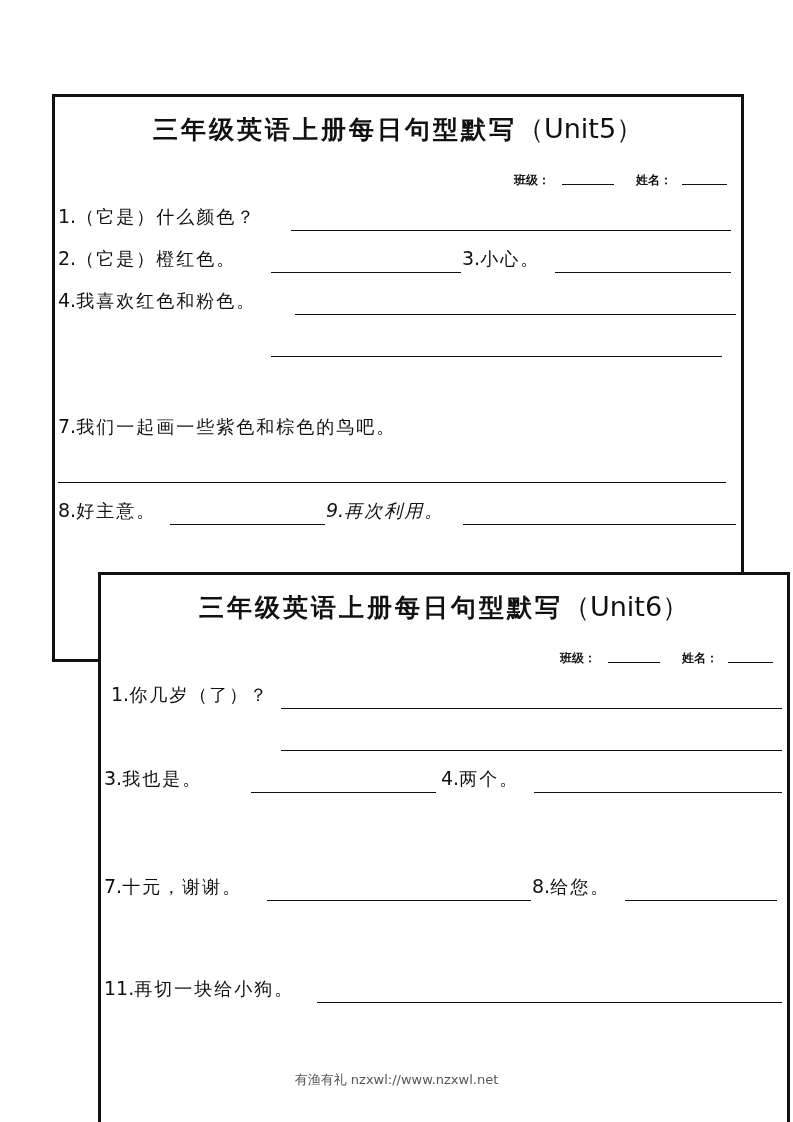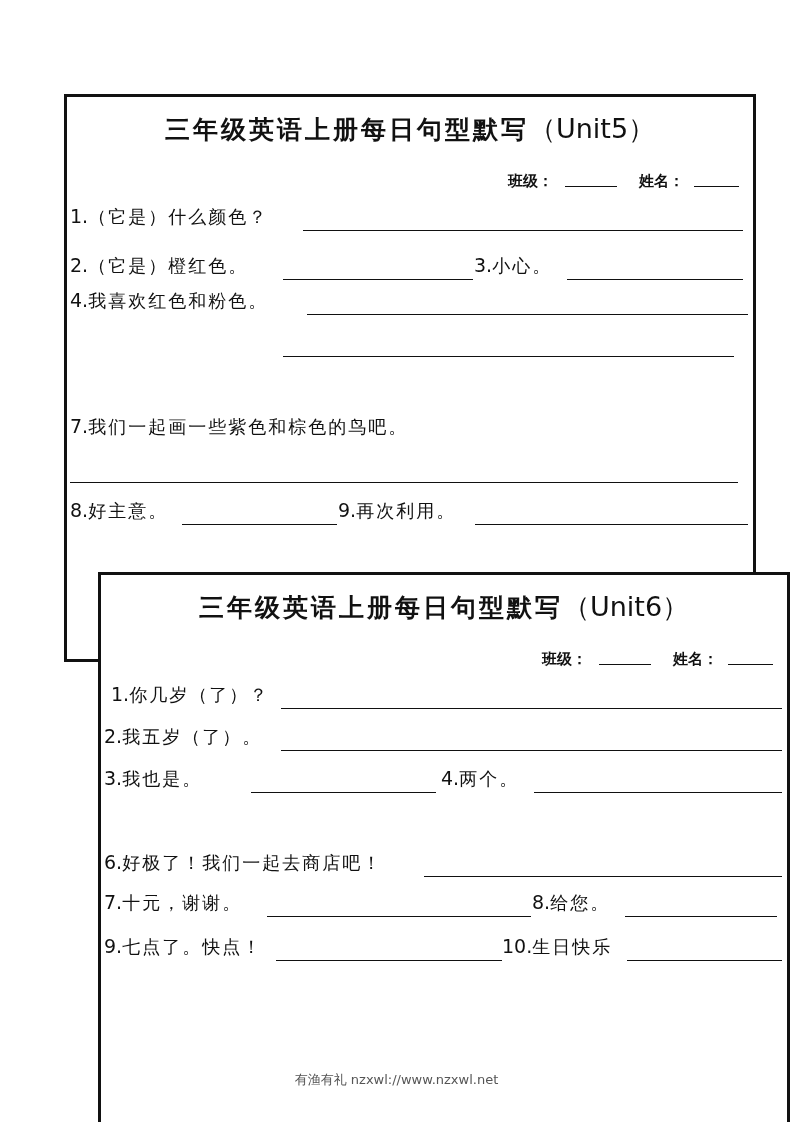--- a/index.html
+++ b/index.html
@@ -1,23 +1,23 @@
 <!DOCTYPE html>
 <html><head>
   <meta charset="utf-8">
   <style>
     * { box-sizing: border-box; margin: 0; padding: 0; }
     html, body { width: 793px; height: 1122px; background: #ffffff; }
     body { position: relative; font-family: "DejaVu Serif", "Liberation Serif", serif; color: #111; overflow: hidden; }
     .sheet { position: absolute; left: 52px; width: 692px; border: 3px solid #111; background: #fff; }
-    .sheet-1 { top: 94px; height: 568px; margin-left: 12px; }
+    .sheet-1 { top: 94px; height: 568px; }
     .sheet-2 { top: 572px; height: 578px; margin-left: 46px; }
     .title { position: absolute; left: 0; right: 0; text-align: center; font-size: 25px; font-weight: bold; letter-spacing: 3px; color: #111; }
     .title .unit { font-family: "DejaVu Sans", "Liberation Sans", sans-serif; font-weight: normal; letter-spacing: 0; font-size: 27px; }
-    .meta { position: absolute; right: 14px; font-size: 15px; display: flex; align-items: flex-end; }
+    .meta { position: absolute; right: 14px; font-size: 12px; display: flex; align-items: flex-end; }
     .meta .lbl { font-weight: bold; }
     .meta .blank { display: inline-block; border-bottom: 1.5px solid #111; height: 1px; margin-bottom: 4px; }
     .meta .b1 { width: 52px; margin-left: 12px; margin-right: 22px; }
     .meta .b2 { width: 45px; margin-left: 10px; }
     .row { position: absolute; left: 3px; right: 0; height: 34px; }
     .q { position: absolute; bottom: 6px; white-space: nowrap; font-size: 18px; letter-spacing: 2px; }
     .q .num { font-family: "DejaVu Sans", "Liberation Sans", sans-serif; letter-spacing: 0; font-size: 19px; }
     .line { position: absolute; bottom: 4px; border-bottom: 1.6px solid #111; height: 1px; }
     .footer { position: absolute; top: 1071px; left: 0; width: 793px; text-align: center; font-family: "DejaVu Sans", "Liberation Sans", sans-serif; font-size: 13px; color: #555; }
   </style>
@@ -33,21 +33,21 @@
     <span class="blank b1"></span>
     <span class="lbl">姓名：</span>
     <span class="blank b2"></span>
   </div>
 
   <div class="row" style="top:104px;text-align:right;">
     <span class="q" style="left:0;"><span class="num">1.</span><span>（它是）什么颜色？</span></span>
     <span class="line" style="left:233px; right:10px;"></span>
   </div>
 
-  <div class="row" style="top:153px;">
+  <div class="row" style="top:146px;">
     <span class="q" style="left:0;"><span class="num">2.</span><span>（它是）橙红色。</span></span>
     <span class="line" style="left:213px; width:190px;"></span>
     <span class="q" style="left:404px;"><span class="num">3.</span><span>小心。</span></span>
     <span class="line" style="left:497px; right:10px;"></span>
   </div>
 
   <div class="row" style="top:188px;">
     <span class="q" style="left:0;"><span class="num">4.</span><span>我喜欢红色和粉色。</span></span>
     <span class="line" style="left:237px; right:5px;"></span>
   </div>
@@ -61,21 +61,21 @@
     <span class="q" style="left:0;"><span class="num">7.</span><span>我们一起画一些紫色和棕色的鸟吧。</span></span>
   </div>
 
   <div class="row" style="top:356px;">
     <span class="line" style="left:0; right:15px;"></span>
   </div>
 
   <div class="row" style="top:398px;">
     <span class="q" style="left:0;"><span class="num">8.</span><span>好主意。</span></span>
     <span class="line" style="left:112px; width:155px;"></span>
-    <span class="q" style="left:268px;"><span class="num">9.</span><span>再次利用。</span></span>
+    <span class="q" style="left:268px;font-style:italic;"><span class="num">9.</span><span>再次利用。</span></span>
     <span class="line" style="left:405px; right:5px;"></span>
   </div>
 </div>
 
 <div class="sheet sheet-2">
   <div class="title" style="top:14px;">
     <span>三年级英语上册每日句型默写</span><span class="unit">（Unit6）</span>
   </div>
   <div class="meta" style="top:75px;">
     <span class="lbl">班级：</span>
@@ -83,46 +83,39 @@
     <span class="lbl">姓名：</span>
     <span class="blank b2"></span>
   </div>
 
   <div class="row" style="top:104px;">
     <span class="q" style="left:7px;"><span class="num">1.</span><span>你几岁（了）？</span></span>
     <span class="line" style="left:177px; right:5px;"></span>
   </div>
 
   <div class="row" style="top:146px;">
-    <span class="q" style="left:0;"><span class="num">2.</span><span>我五岁（了）。</span></span>
     <span class="line" style="left:177px; right:5px;"></span>
   </div>
 
   <div class="row" style="top:188px;">
     <span class="q" style="left:0;"><span class="num">3.</span><span>我也是。</span></span>
     <span class="line" style="left:147px; width:185px;"></span>
     <span class="q" style="left:337px;"><span class="num">4.</span><span>两个。</span></span>
     <span class="line" style="left:430px; right:5px;"></span>
   </div>
 
 
-  <div class="row" style="top:272px;">
-    <span class="q" style="left:0;"><span class="num">6.</span><span>好极了！我们一起去商店吧！</span></span>
-    <span class="line" style="left:320px; right:5px;"></span>
-  </div>
 
-  <div class="row" style="top:312px;">
+  <div class="row" style="top:296px;">
     <span class="q" style="left:0;"><span class="num">7.</span><span>十元，谢谢。</span></span>
     <span class="line" style="left:163px; width:264px;"></span>
     <span class="q" style="left:428px;"><span class="num">8.</span><span>给您。</span></span>
     <span class="line" style="left:521px; right:10px;"></span>
   </div>
 
-  <div class="row" style="top:356px;">
-    <span class="q" style="left:0;"><span class="num">9.</span><span>七点了。快点！</span></span>
-    <span class="line" style="left:172px; width:226px;"></span>
-    <span class="q" style="left:398px;"><span class="num">10.</span><span>生日快乐</span></span>
-    <span class="line" style="left:523px; right:5px;"></span>
+
+  <div class="row" style="top:398px;">
+    <span class="q" style="left:0;"><span class="num">11.</span><span>再切一块给小狗。</span></span>
+    <span class="line" style="left:213px; right:5px;"></span>
   </div>
-
 </div>
 
 <div class="footer">有渔有礼 nzxwl://www.nzxwl.net</div>
 
 </body></html>

